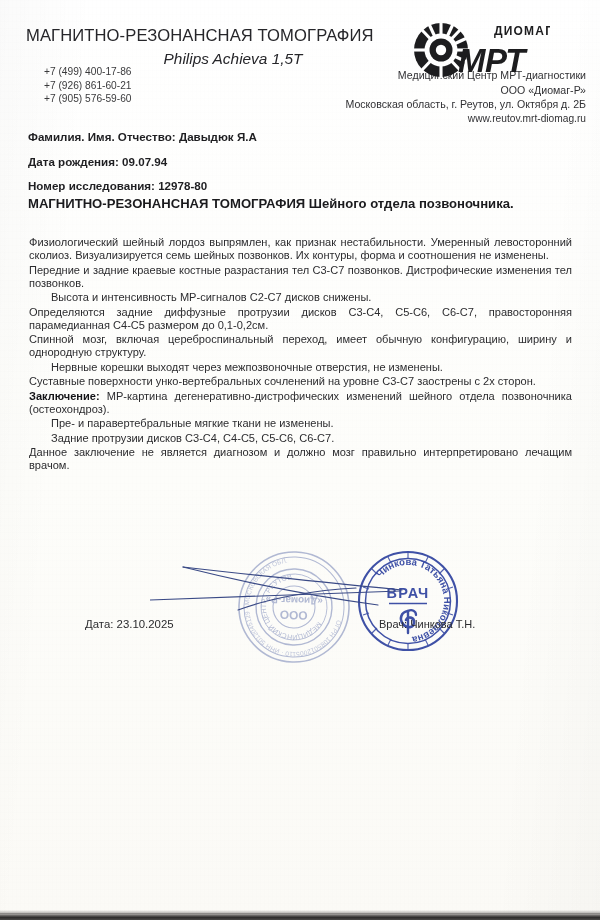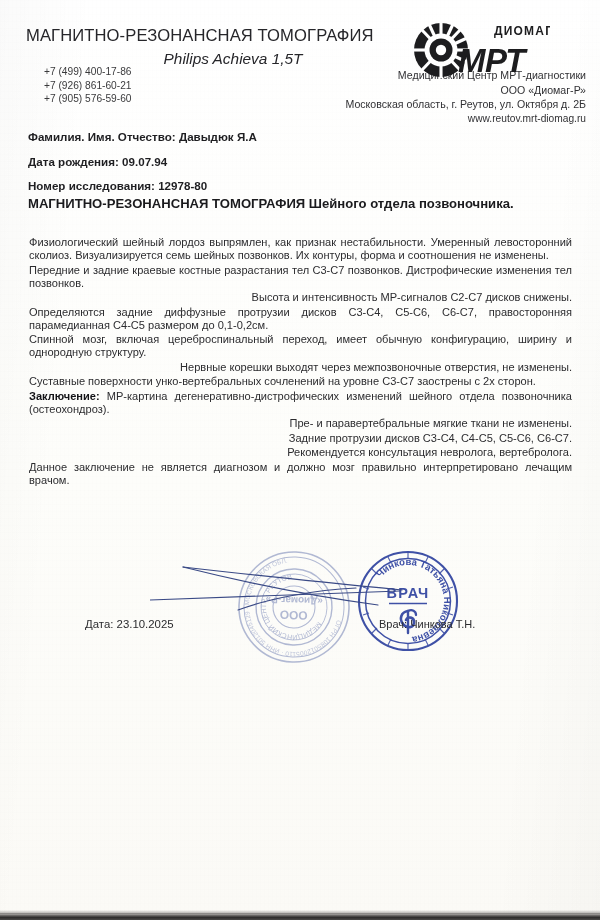--- a/index.html
+++ b/index.html
@@ -83,21 +83,21 @@
     font-size: 13.1px; font-weight: bold; color: #1b1b1e; white-space: nowrap;
   }
 
   
   .body-text { position: absolute; left: 29px; top: 236px; width: 543px; }
   .para {
     font-size: 11.05px; line-height: 13px;
     text-align: justify; text-justify: inter-word;
     color: #2c2c2f; margin: 0 0 1.5px 0;
   }
-  .para.last-left { text-align: right; padding-left: 22px; }
+  .para.last-left { text-align: left; padding-left: 22px; }
   .concl-label { font-weight: bold; color: #141417; }
 
   
   .sign-row { position: absolute; left: 0; right: 0; top: 618px; height: 24px; }
   .sign-date {
     position: absolute; left: 85px; top: 0;
     font-size: 11.4px; color: #2c2c2f; white-space: nowrap;
   }
   .sign-doctor {
     position: absolute; left: 379px; top: 0;
@@ -191,21 +191,20 @@
     <p class="para">Передние и задние краевые костные разрастания тел С3-С7 позвонков. Дистрофические изменения тел позвонков.</p>
     <p class="para last-left">Высота и интенсивность МР-сигналов С2-С7 дисков снижены.</p>
     <p class="para">Определяются задние диффузные протрузии дисков С3-С4, С5-С6, С6-С7, правосторонняя парамедианная С4-С5 размером до 0,1-0,2см.</p>
     <p class="para">Спинной мозг, включая цереброспинальный переход, имеет обычную конфигурацию, ширину и однородную структуру.</p>
     <p class="para last-left">Нервные корешки выходят через межпозвоночные отверстия, не изменены.</p>
     <p class="para">Суставные поверхности унко-вертебральных сочленений на уровне С3-С7 заострены с 2х сторон.</p>
     <p class="para"><span class="concl-label">Заключение:</span><span> МР-картина дегенеративно-дистрофических изменений шейного отдела позвоночника (остеохондроз).</span></p>
 
     <p class="para last-left">Пре- и паравертебральные мягкие ткани не изменены.</p>
     <p class="para last-left">Задние протрузии дисков С3-С4, С4-С5, С5-С6, С6-С7.</p>
-    <p class="para last-left">Рекомендуется консультация невролога, вертебролога.</p>
     <p class="para">Данное заключение не является диагнозом и должно мозг правильно интерпретировано лечащим врачом.</p>
   </div>
 
   <div class="stamp-company">
     <svg width="124" height="120" viewBox="0 0 124 120" xmlns="http://www.w3.org/2000/svg">
       <g transform="rotate(182 62 60)" fill="none" stroke="#5a6ba8">
         <circle cx="62" cy="60" r="55" stroke-width="1.6"></circle>
         <circle cx="62" cy="60" r="50" stroke-width="1"></circle>
         <circle cx="62" cy="60" r="38" stroke-width="1.4"></circle>
         <circle cx="62" cy="60" r="33" stroke-width="0.9"></circle>

